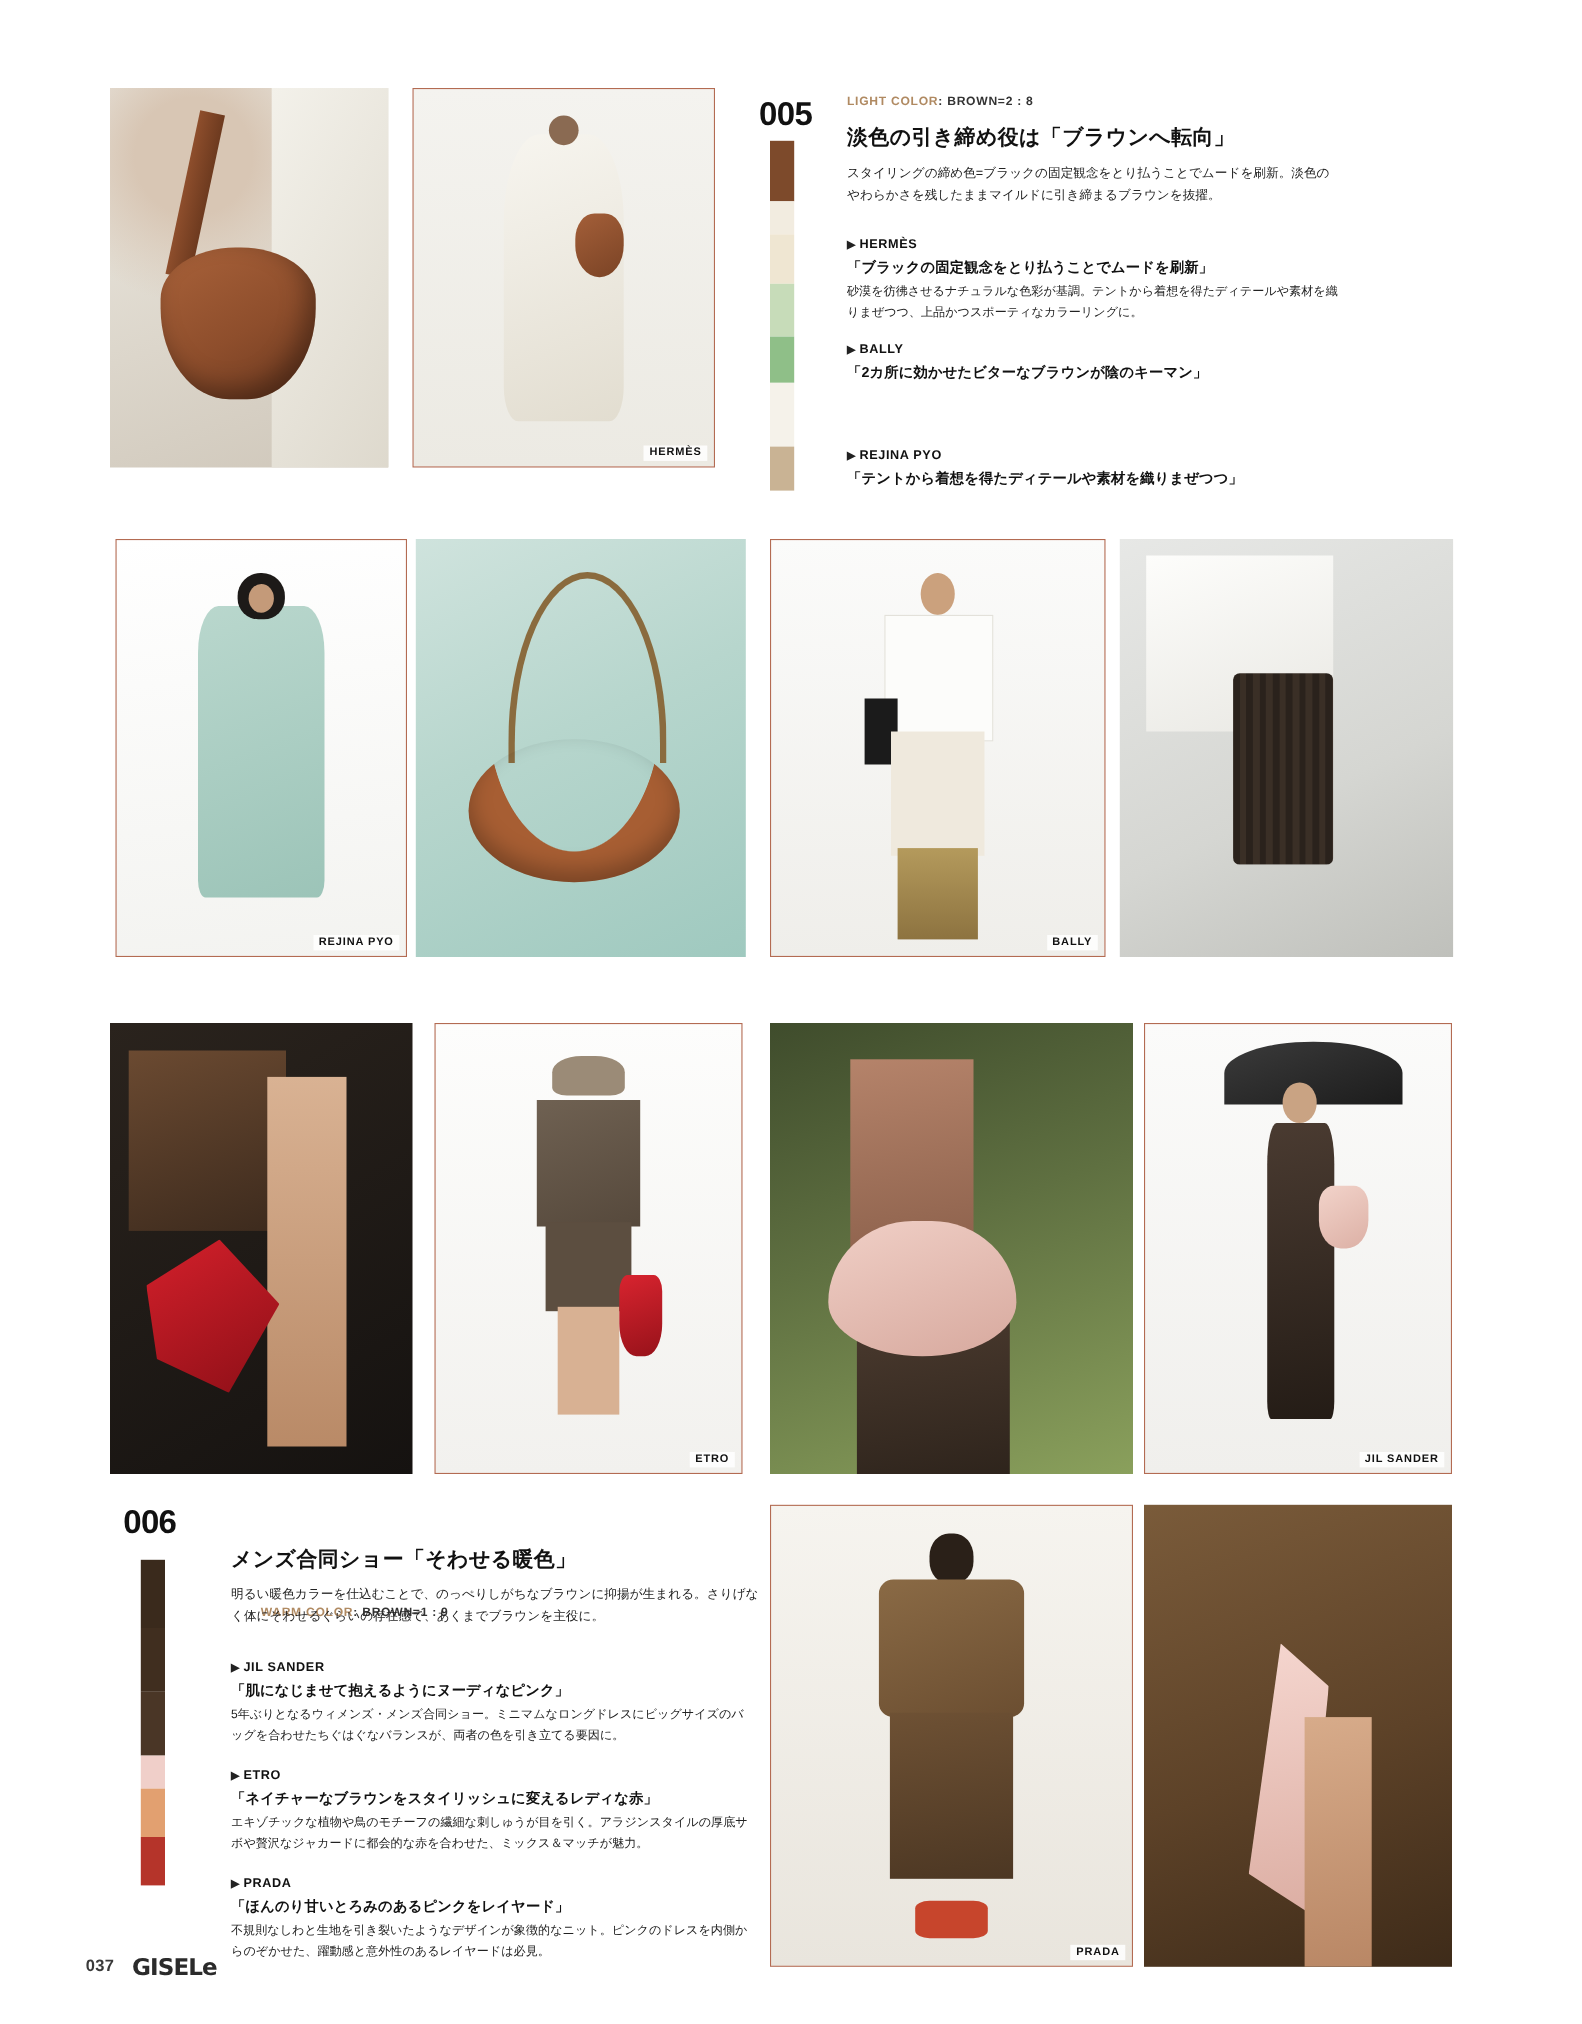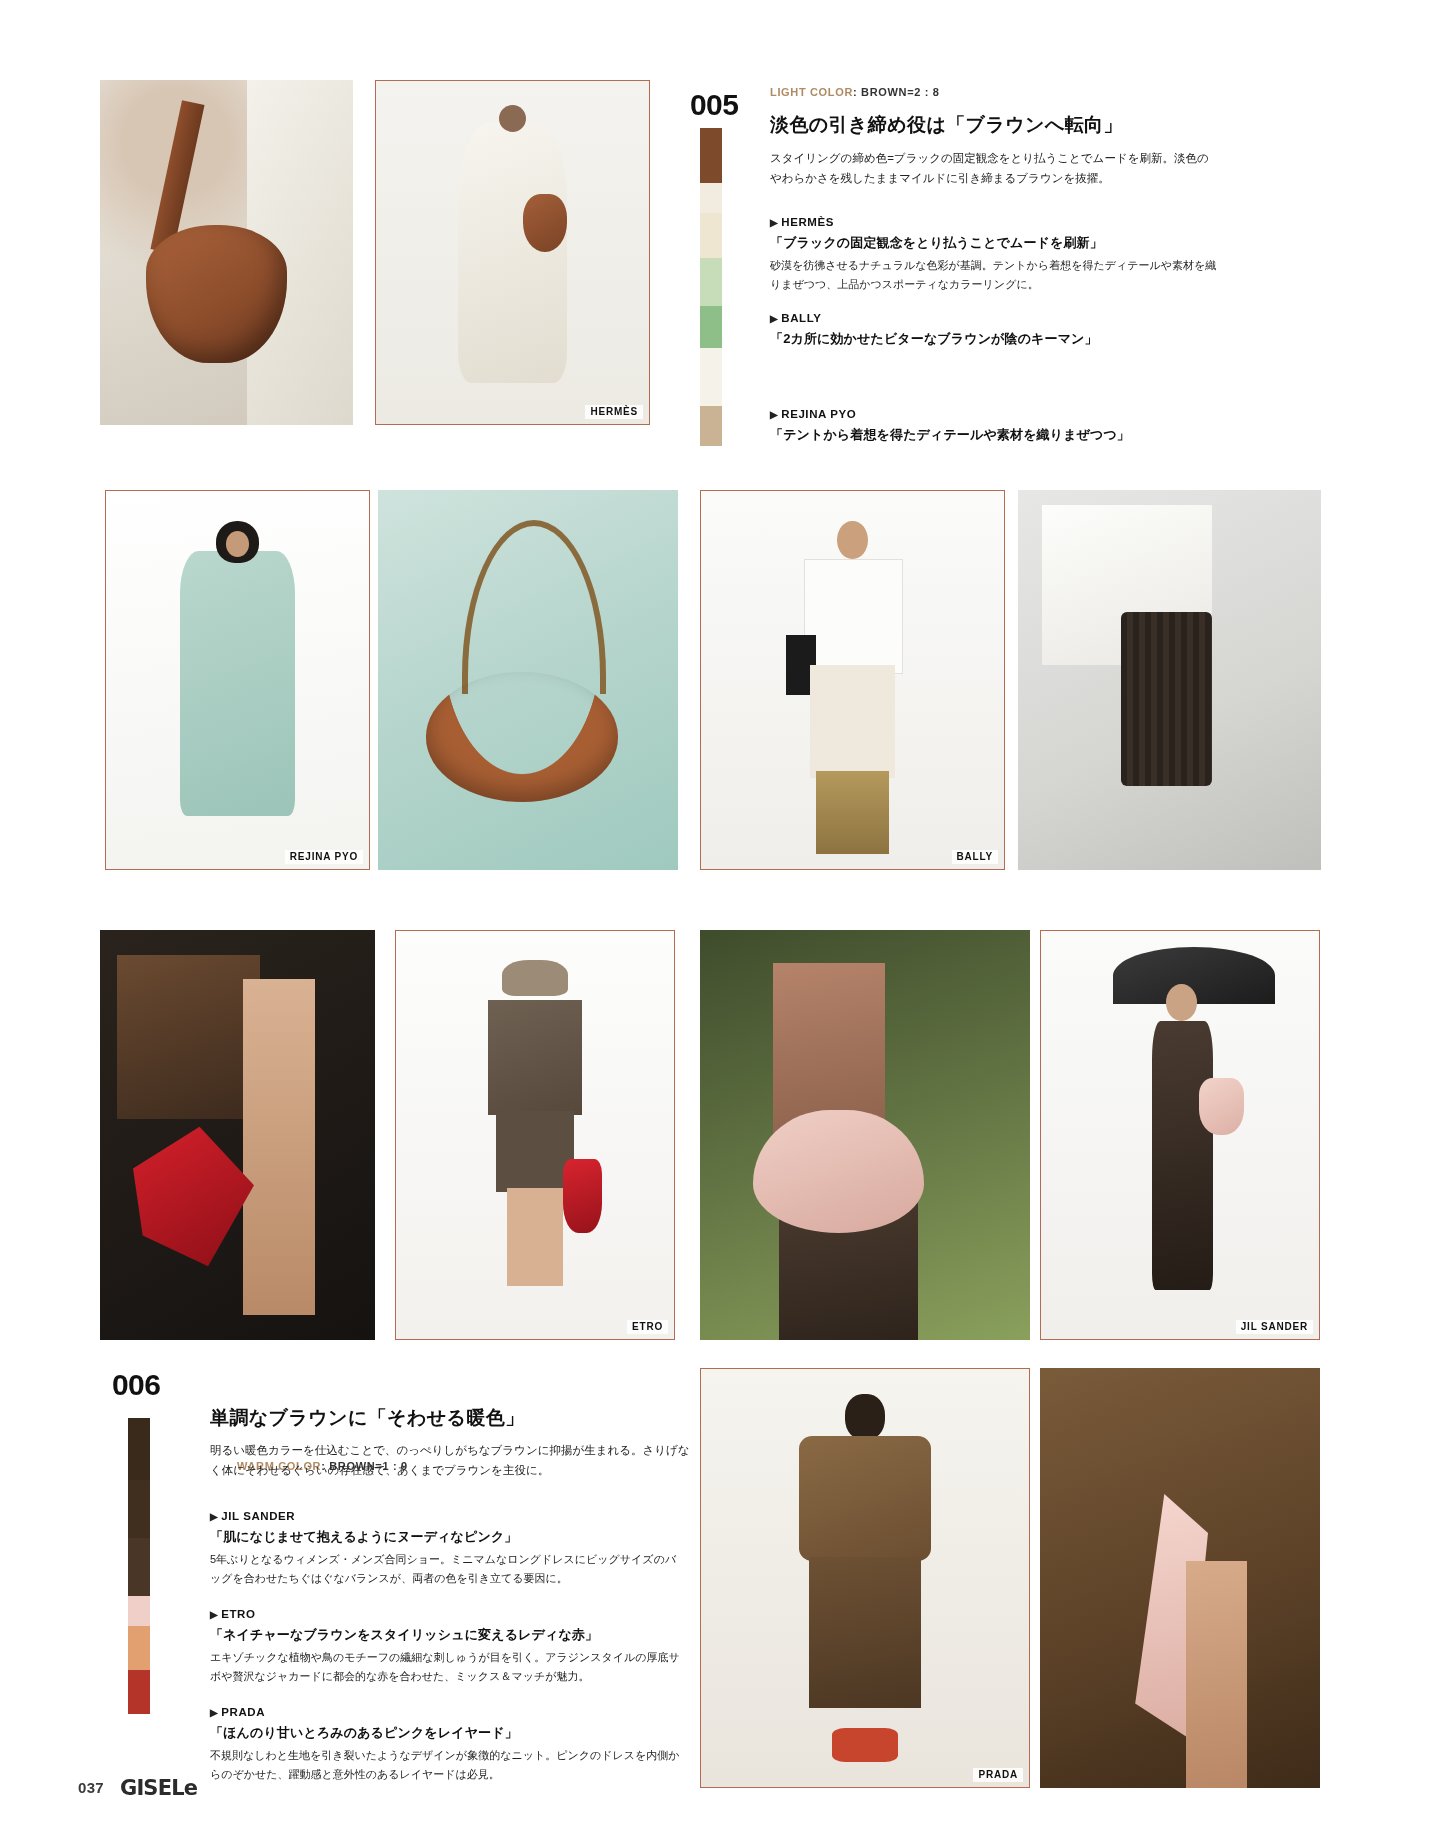--- a/index.html
+++ b/index.html
@@ -337,21 +337,21 @@
     <div class="pinkb"></div>
     <span class="brandtag">JIL SANDER</span>
   </div>
 
   <div class="section-num" style="left:112px; top:1368px;">006</div>
 
   <div class="kicker" style="left:210px; top:1460px;margin-left:27px;">
     <span>WARM COLOR</span><span class="kick-dark">: BROWN=1 : 9</span>
   </div>
 
-  <div class="headline" style="left:210px; top:1405px;">単調なブラウンに「そわせる暖色」</div>
+  <div class="headline" style="left:210px; top:1405px;">メンズ合同ショー「そわせる暖色」</div>
 
   <div class="lead" style="left:210px; top:1440px; width:480px;">明るい暖色カラーを仕込むことで、のっぺりしがちなブラウンに抑揚が生まれる。さりげなく体にそわせるぐらいの存在感で、あくまでブラウンを主役に。</div>
 
   <div class="swatch" style="left:128px; top:1418px;">
     <div style="height:62px;background:#3a2a1c"></div>
     <div style="height:58px;background:#402e1f"></div>
     <div style="height:58px;background:#4a3626"></div>
     <div style="height:30px;background:#f0cfc9"></div>
     <div style="height:44px;background:#e2a070"></div>
     <div style="height:44px;background:#b5342a"></div>

